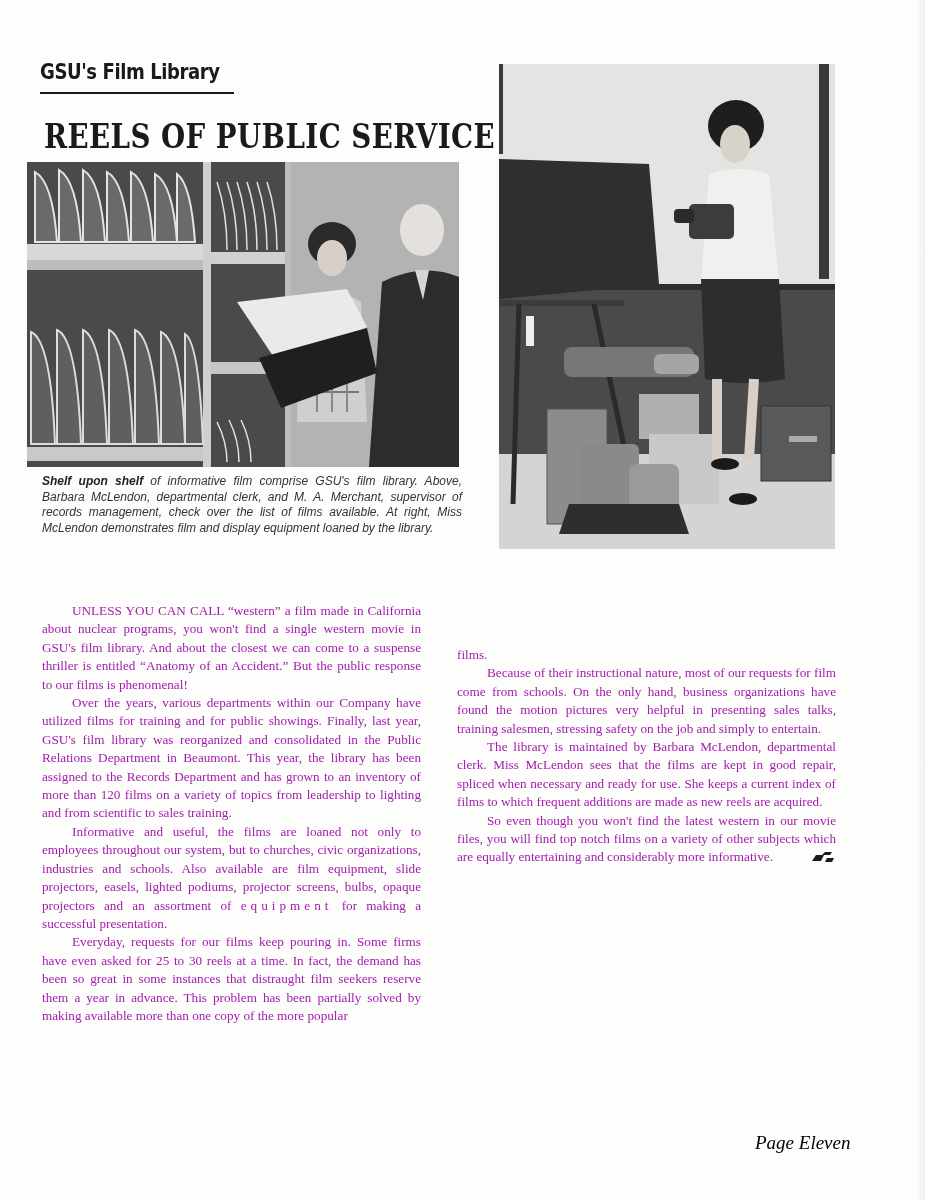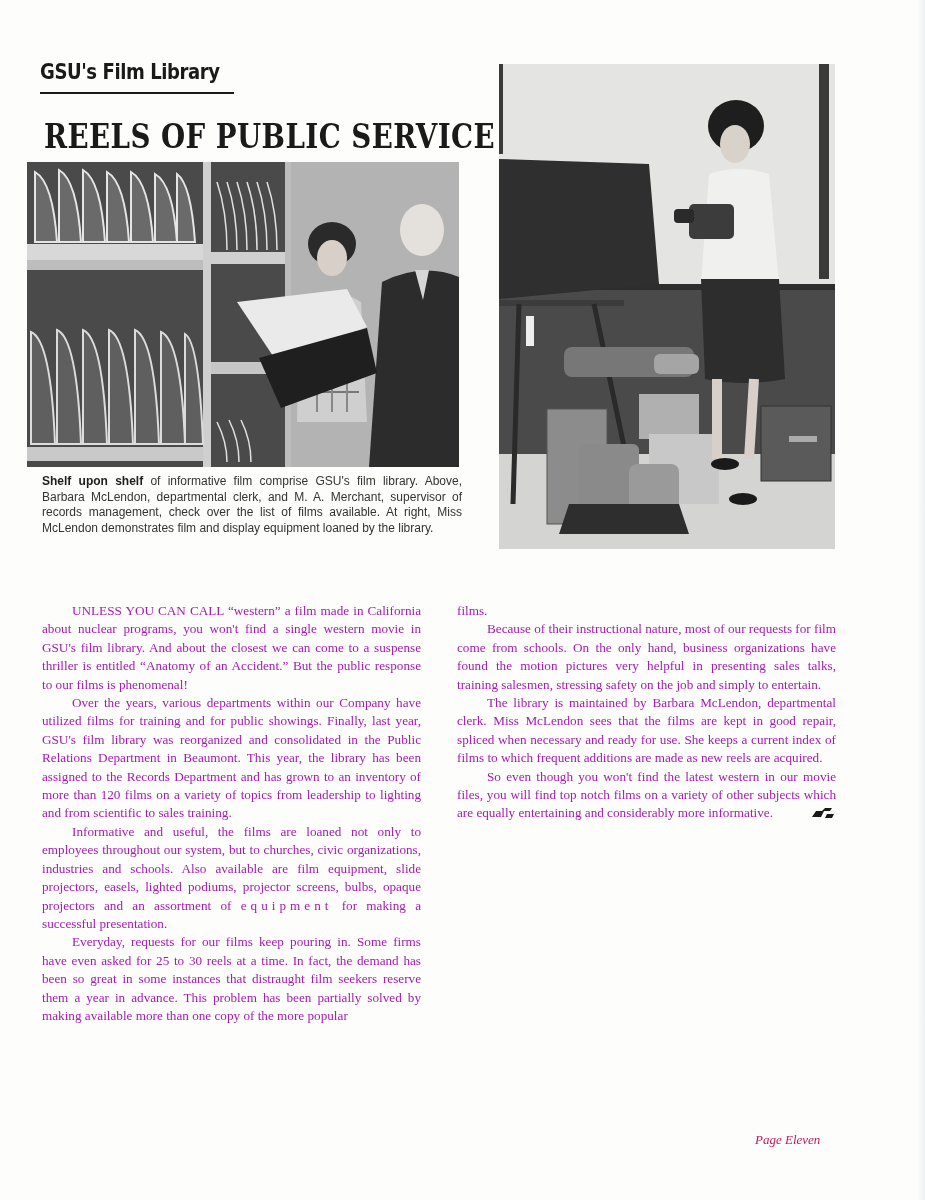--- a/index.html
+++ b/index.html
@@ -35,39 +35,40 @@
   }
   .photo-left { left: 27px; top: 162px; width: 432px; height: 305px; background: #8a8a8a; }
   .photo-right { left: 499px; top: 64px; width: 336px; height: 485px; background: #cfcfcf; }
   .photo svg { display: block; width: 100%; height: 100%; }
 
   .caption {
     position: absolute; left: 42px; top: 474px; width: 420px;
     font-family: "Liberation Sans", "DejaVu Sans", sans-serif;
     font-size: 12px; line-height: 15.5px; color: #333;
     text-align: justify;
+    font-style: italic;
   }
   .caption b { color: #1e1e1e; }
 
   .col {
     position: absolute; top: 602px; width: 379px;
     font-size: 13.2px; line-height: 18.4px; color: #a21caf;
     text-align: justify; hyphens: manual;
   }
   .col-left { left: 42px; }
   .col-right { left: 457px; }
   .col p { margin: 0; text-indent: 30px; }
-  .col p.cont { text-indent: 0; }
+  .col p.cont { text-indent: 0; margin-top: 44px; }
   .spaced { letter-spacing: 4px; }
   .end-mark {
     display: inline-block; float: right; margin-top: 3px; width: 26px; height: 12px;
   }
   .folio {
     position: absolute; left: 755px; top: 1132px;
-    font-style: italic; font-size: 13px; color: #be185d;
+    font-style: italic; font-size: 19px; color: #000000;
   }
 </style>
 </head>
 <body>
 
 <div class="page-edge"></div>
 
 <div class="section-label">GSU's Film Library</div>
 <div class="section-rule"></div>
 

